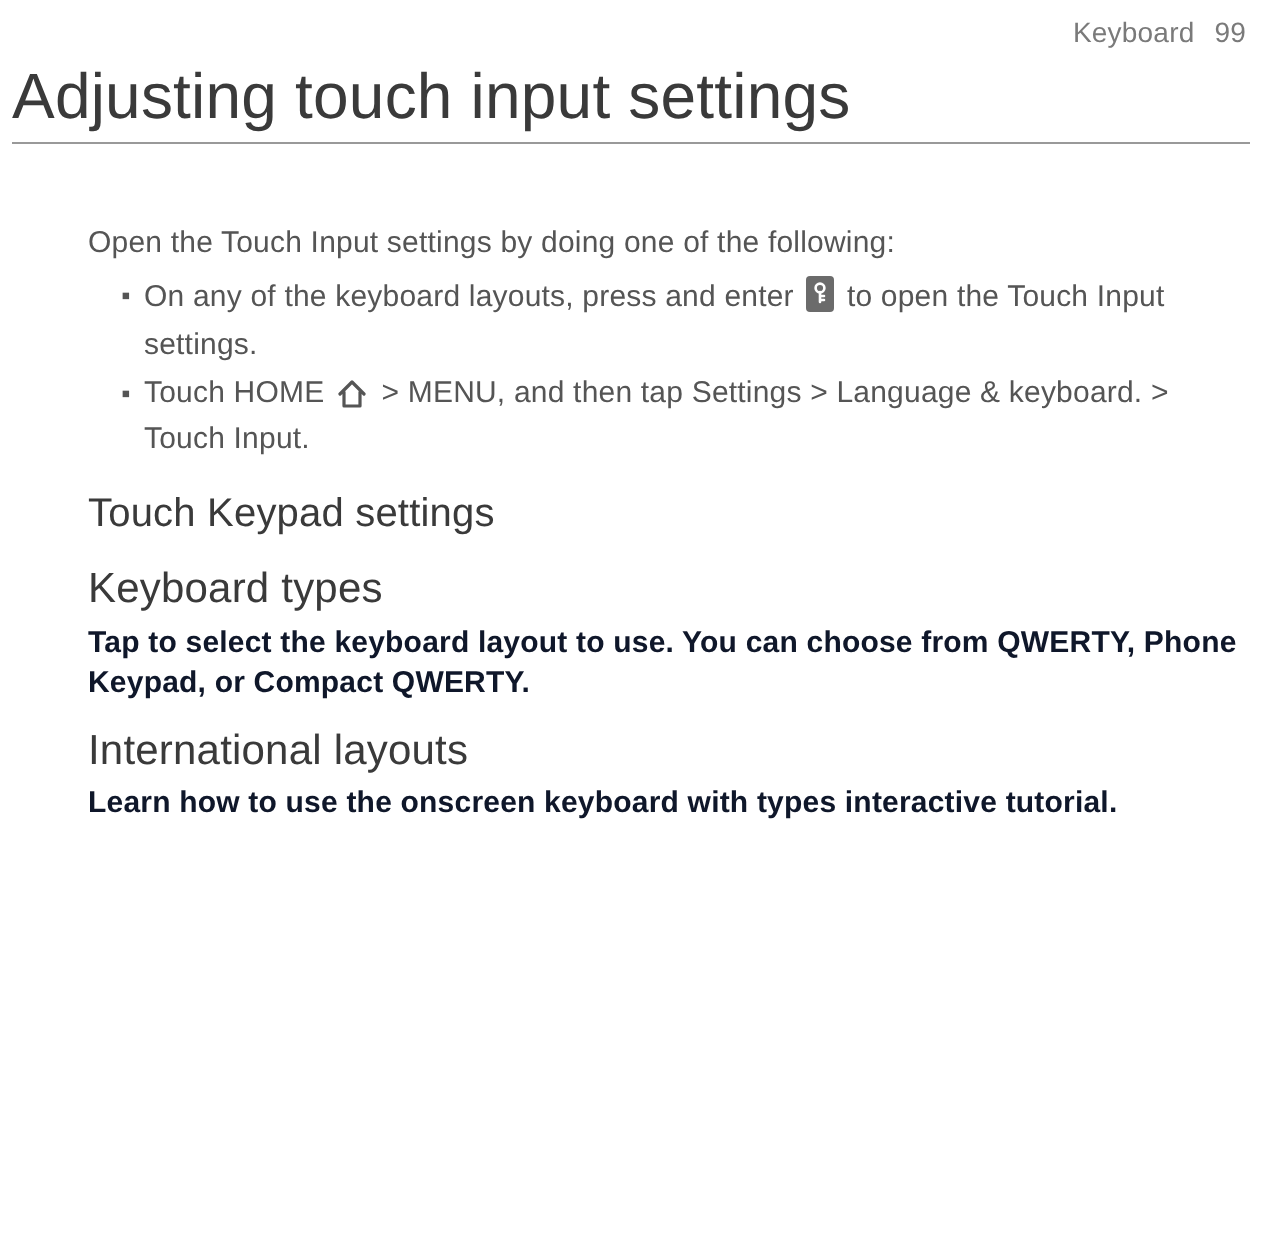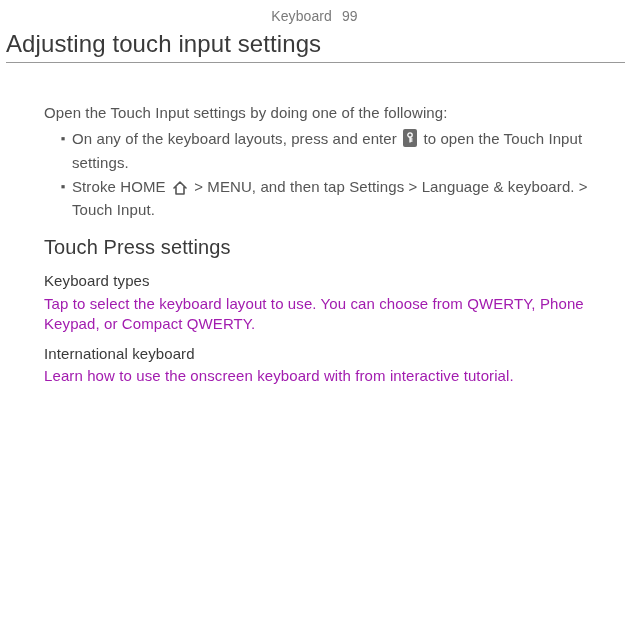--- a/index.html
+++ b/index.html
@@ -11,31 +11,31 @@
     font-family: "Helvetica Neue", Helvetica, Arial, sans-serif;
     color: #3a3a3a;
     font-weight: 300;
     letter-spacing: 0.1px;
   }
   .page {
     padding: 8px 12px 0 6px;
     box-sizing: border-box;
   }
   .header-line {
-    text-align: center;
+    text-align: right;
     font-size: 14px;
     color: #7a7a7a;
     padding-right: 2px;
   }
   .header-line .pg {
     margin-left: 6px;
   }
   h1.main-title {
     font-weight: 300;
-    font-size: 24px;
+    font-size: 32px;
     margin: 6px 0 4px 0;
     color: #3a3a3a;
   }
   hr.rule {
     border: none;
     border-top: 1px solid #999;
     margin: 2px 0 14px 0;
   }
   .body {
     padding-left: 38px;
@@ -75,29 +75,30 @@
     vertical-align: -3px;
     margin: 0 2px;
   }
   h2.section-title {
     font-weight: 300;
     font-size: 20px;
     color: #3a3a3a;
     margin: 10px 0 8px 0;
   }
   .setting-name {
-    font-size: 15px;
+    font-size: 21px;
     color: #3a3a3a;
     margin: 10px 0 2px 0;
     font-weight: 400;
   }
   .setting-desc {
     font-size: 15px;
-    color: #a21caf;
+    color: #0f172a;
     margin: 0 0 8px 0;
+    font-weight: bold;
   }
 </style>
 </head>
 <body>
 
 <div class="page">
 
   <div class="header-line">
     <span>Keyboard</span>
     <span class="pg">99</span>
@@ -117,40 +118,40 @@
           <span>On any of the keyboard layouts, press and enter </span><span class="inline-icon"><svg width="14" height="18" viewBox="0 0 14 18">
                 <rect x="0" y="0" width="14" height="18" rx="2" fill="#6b6b6b"></rect>
                 <circle cx="7" cy="6" r="2.2" fill="none" stroke="#fff" stroke-width="1.3"></circle>
                 <path d="M7 8 L7 13 M7 10 L9 10 M7 12 L9 12" stroke="#fff" stroke-width="1.3" fill="none" stroke-linecap="round"></path>
               </svg></span><span> to open the Touch Input settings.</span>
         </span>
       </li>
       <li>
         <span class="dot">▪</span>
         <span class="txt">
-          <span>Stroke HOME </span><span class="inline-icon"><svg width="16" height="14" viewBox="0 0 16 14">
+          <span>Touch HOME </span><span class="inline-icon"><svg width="16" height="14" viewBox="0 0 16 14">
                 <path d="M2 7 L8 1 L14 7 M4 6 L4 13 L12 13 L12 6" fill="none" stroke="#555" stroke-width="1.6" stroke-linejoin="round" stroke-linecap="round"></path>
               </svg></span><span> &gt; MENU, and then tap Settings &gt; Language &amp; keyboard. &gt; Touch Input.</span>
         </span>
       </li>
     </ul>
 
-    <h2 class="section-title">Touch Press settings</h2>
+    <h2 class="section-title">Touch Keypad settings</h2>
 
     <div>
       <div class="setting-name">Keyboard types</div>
       <div class="setting-desc">Tap to select the keyboard layout to use. You can choose from QWERTY, Phone Keypad, or Compact QWERTY.</div>
     </div>
 
     <div>
-      <div class="setting-name">International keyboard</div>
+      <div class="setting-name">International layouts</div>
     </div>
 
     <div>
     </div>
 
 
     <div>
-      <div class="setting-desc">Learn how to use the onscreen keyboard with from interactive tutorial.</div>
+      <div class="setting-desc">Learn how to use the onscreen keyboard with types interactive tutorial.</div>
     </div>
 
   </div>
 </div>
 
 </body></html>

